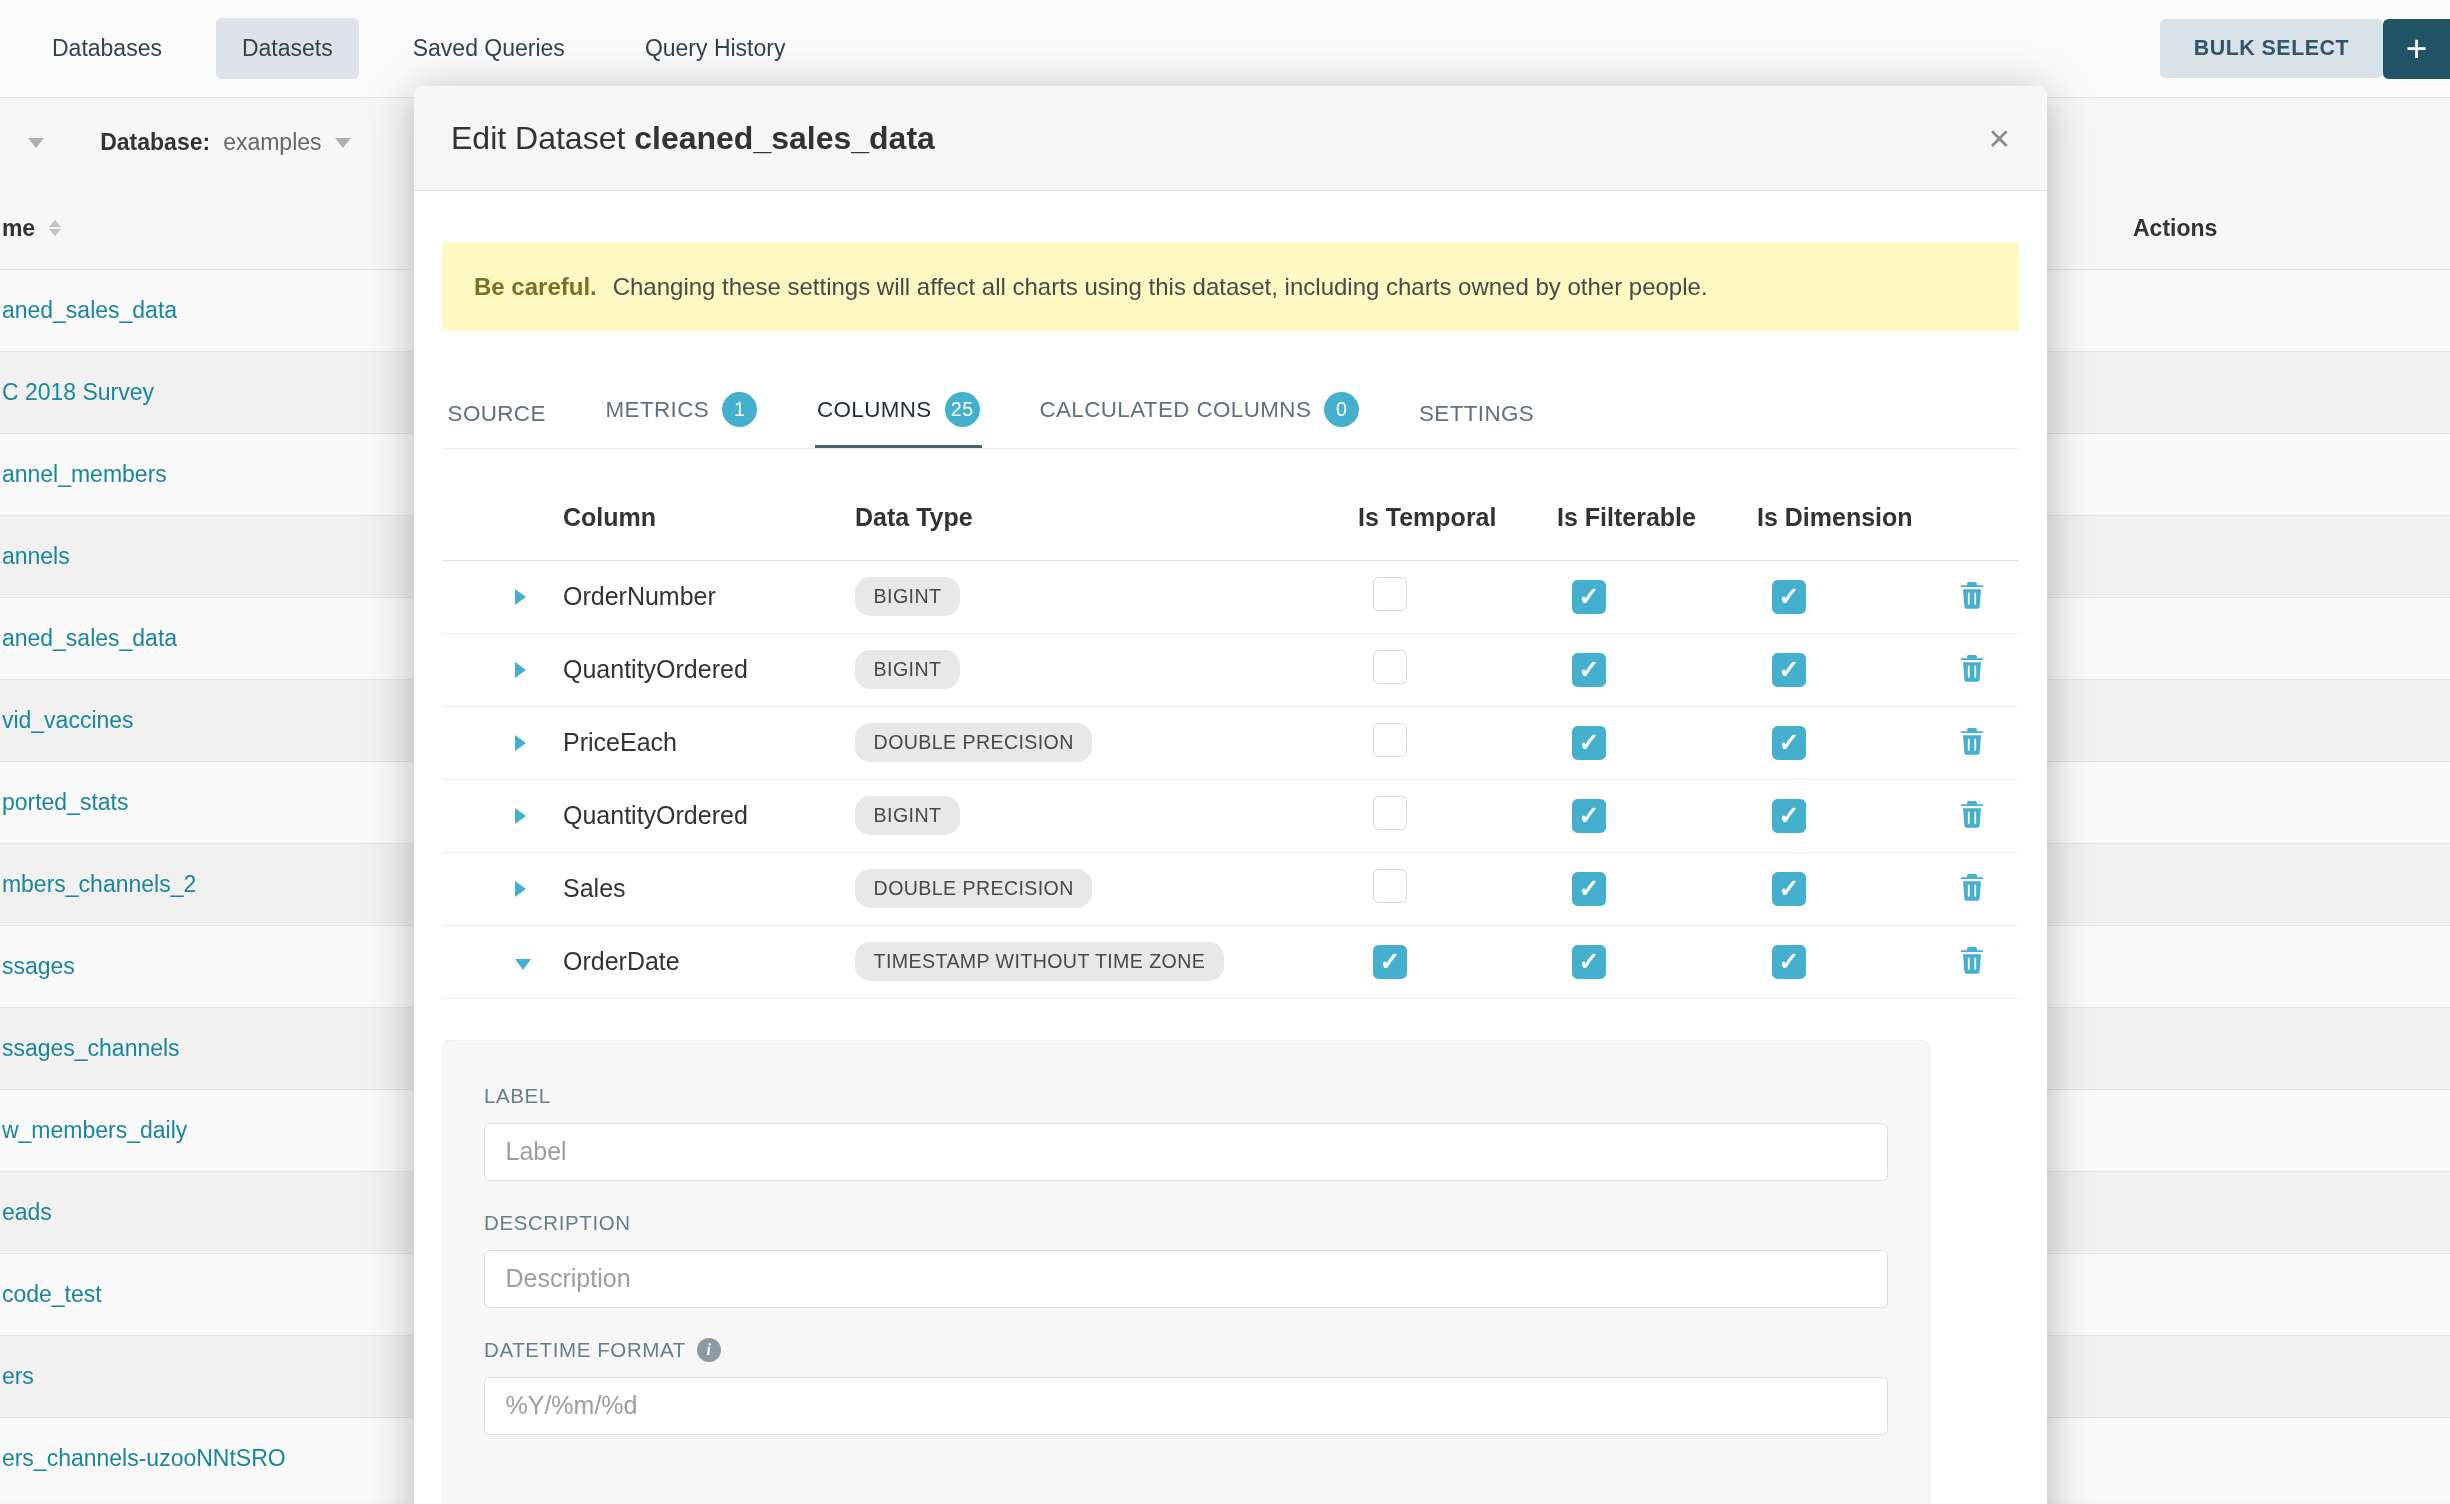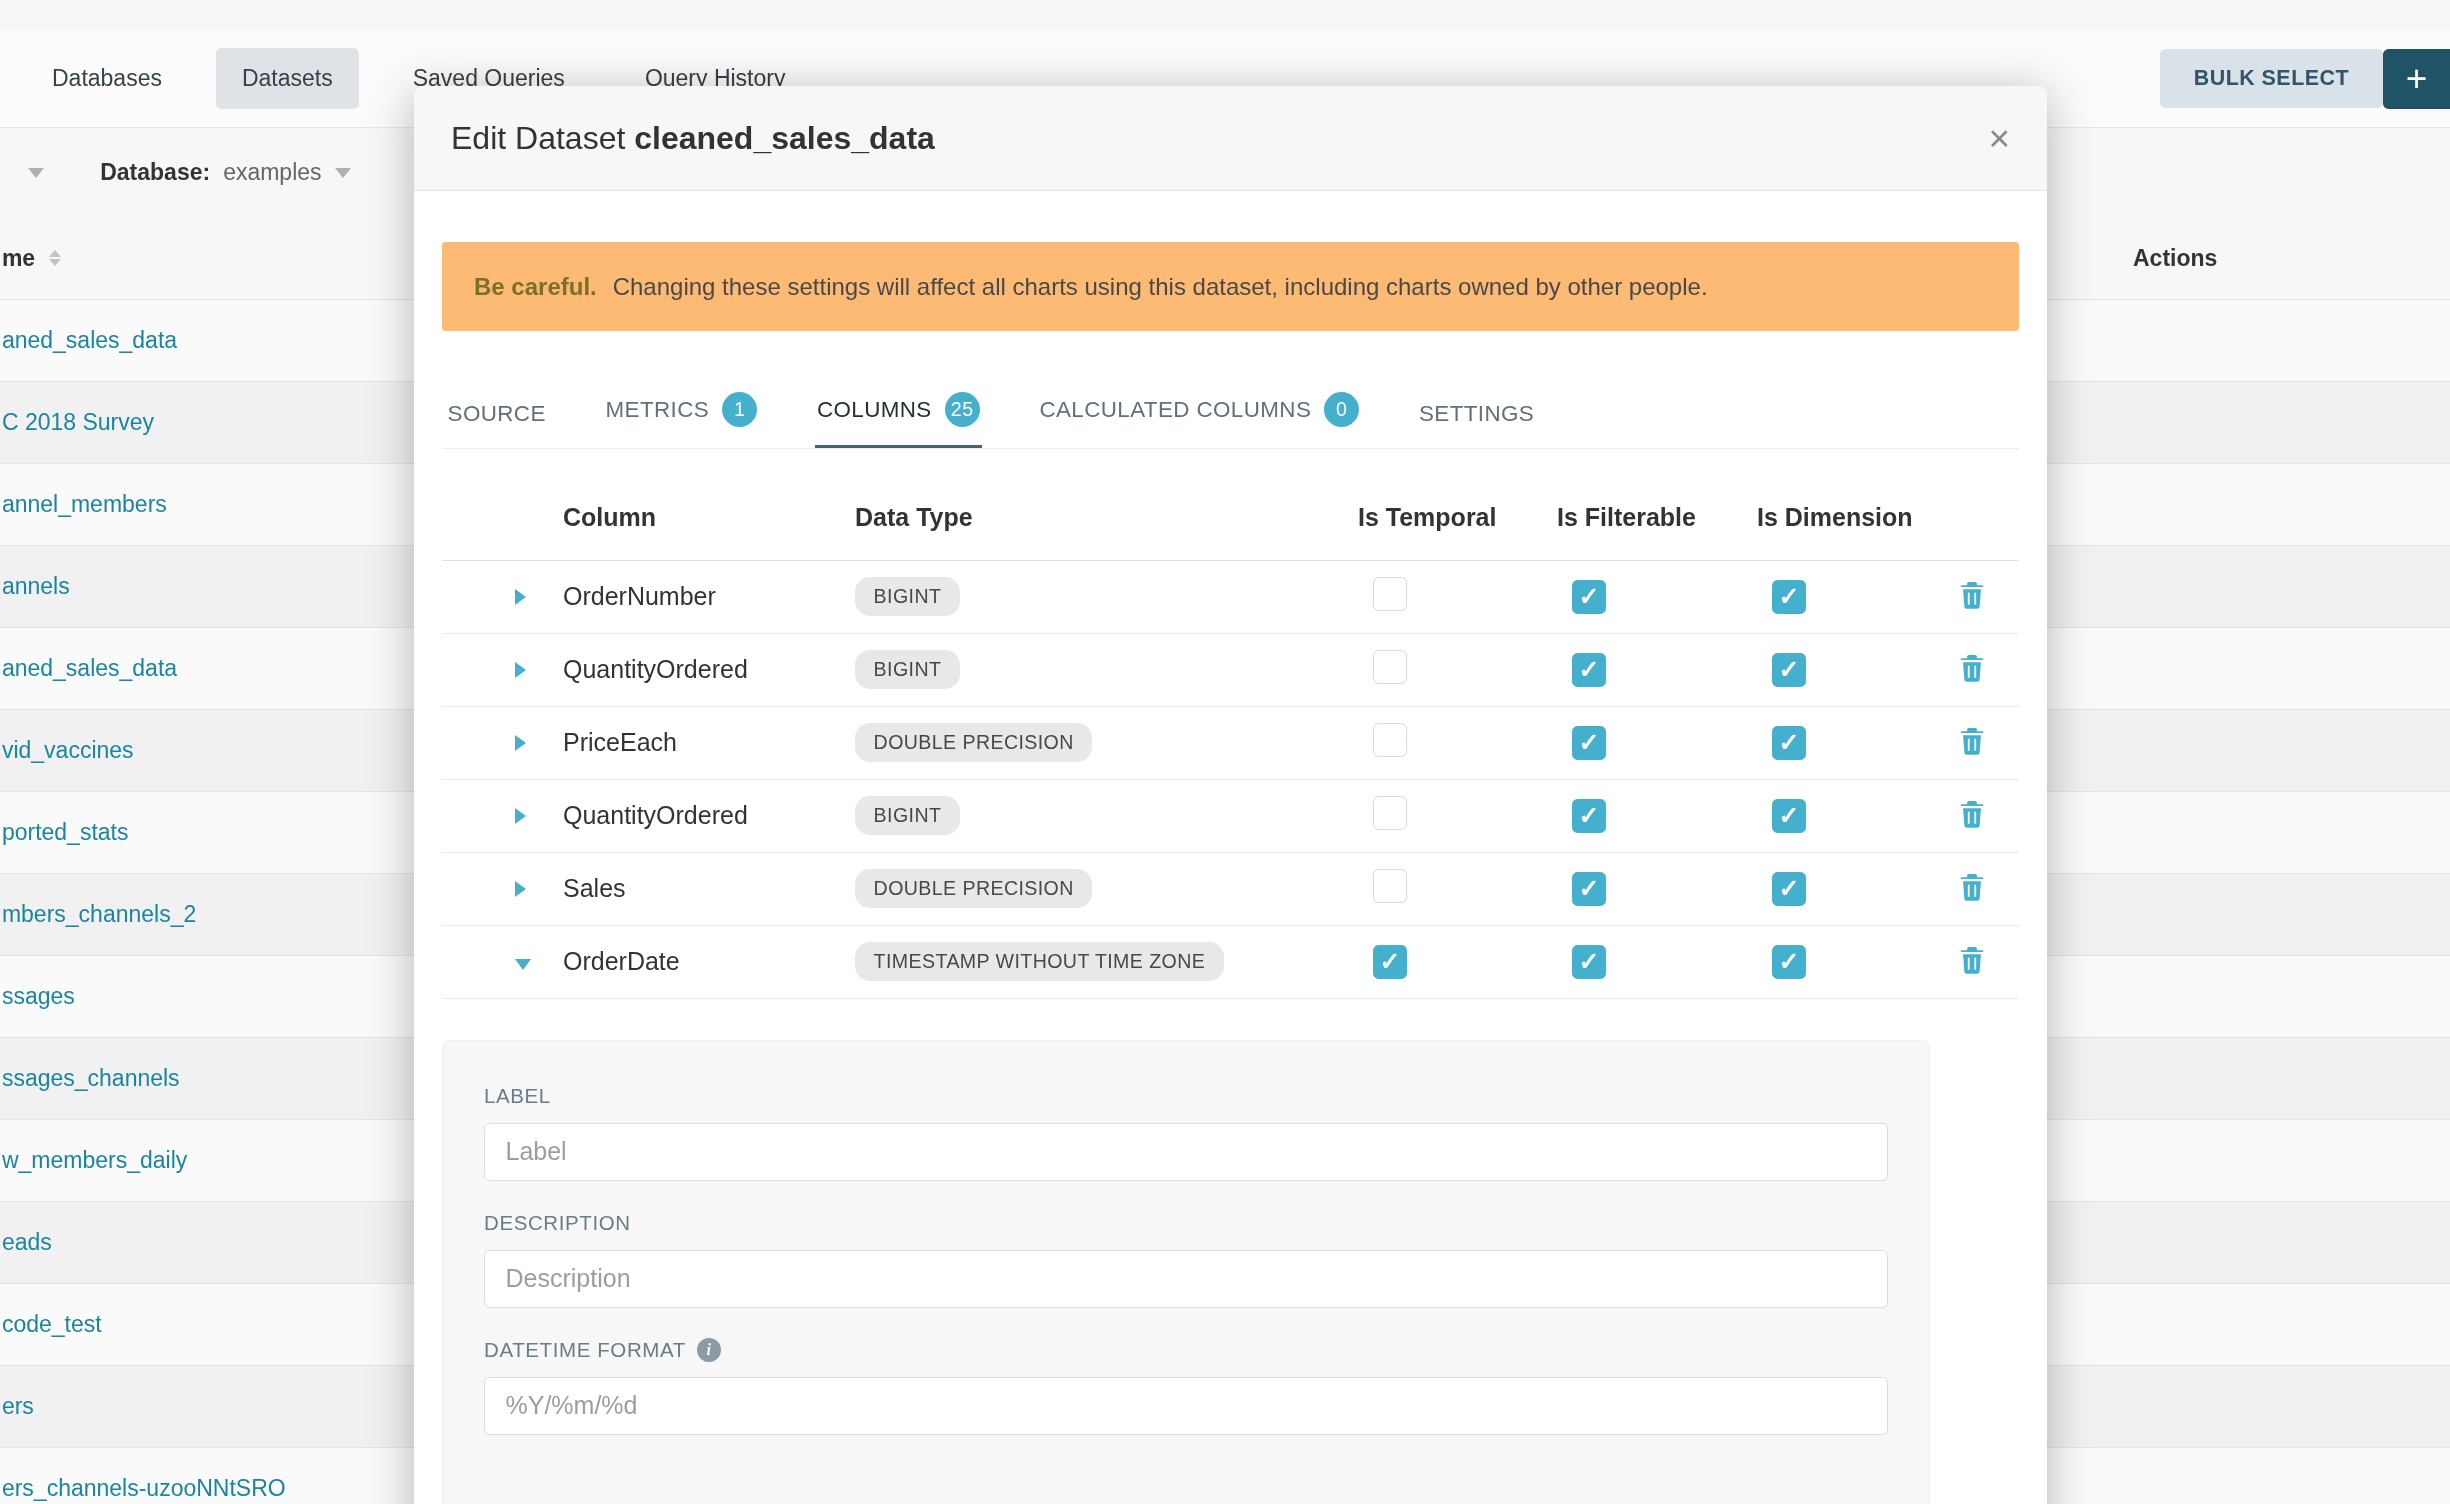--- a/index.html
+++ b/index.html
@@ -1,20 +1,20 @@
 <!DOCTYPE html>
 <html style="font-size:15px"><head>
 <meta charset="utf-8">
 <style>
   * { margin:0; padding:0; box-sizing:border-box; }
   html,body { width:2450px; height:1505px; overflow:hidden; }
   body { font-family:"Liberation Sans", sans-serif; background:#f7f7f7; position:relative; color:#333; }
 
   
-  .topnav { height:98px; background:#fbfbfb; border-bottom:0.9px solid #e6e6e6; display:flex; align-items:center; padding:16px 26px;margin-top:30px; }
+  .topnav { height:98px; background:#fbfbfb; border-bottom:0.9px solid #e6e6e6; display:flex; align-items:center; padding:16px 26px; }
   .nav-items { display:flex; align-items:center; gap:28px; }
   .nav-item { font-size:23px; color:#34424a; padding:17px 26px; border-radius:5.6px; cursor:pointer; white-space:nowrap; }
   .nav-item.active { background:#dfe2e6; }
   .nav-right { margin-left:auto; display:flex; align-items:center; }
   .bulk-select-btn { background:#d9e2e8; color:#32546a; font-size:21.4px; font-weight:bold; letter-spacing:0.5px; border:none; border-radius:5.6px; padding:17px 34px; cursor:pointer; }
   .add-btn { background:#1f5365; color:#fff; font-size:37px; width:67px; height:60px; border:none; border-radius:5.6px 0 0 5.6px; cursor:pointer; line-height:56px; margin-right:-26px; }
 
   
   .filterbar { height:89px; display:flex; align-items:center; padding:0 0 0 11.2px; font-size:23px; }
   .caret-down { width:0; height:0; border-left:8.4px solid transparent; border-right:8.4px solid transparent; border-top:10.3px solid #b0b0b0; display:inline-block; }
@@ -35,21 +35,21 @@
   .bg-row:not(.stripe){ background:#fafafa; }
 
   
   .modal { position:absolute; left:414px; top:86px; width:1633px; height:1585px; background:#fff; border-radius:9.3px; box-shadow:0 7.5px 47px rgba(0,0,0,0.28); z-index:10; }
   .modal-header { height:105px; background:#f7f7f7; border-bottom:0.9px solid #e3e3e3; border-radius:9.3px 9.3px 0 0; display:flex; align-items:center; padding:0 37px; }
   .modal-title { font-size:32px; color:#333; }
   .modal-title b { font-weight:bold; }
   .close-btn { margin-left:auto; font-size:37px; color:#8a8a8a; background:none; border:none; cursor:pointer; line-height:1; }
   .modal-body { padding:51px 28px 0 28px; }
 
-  .warning-banner { background:#fdba74; border-radius:3.7px; height:89px; display:flex; align-items:center; padding:2px 32px; font-size:24px; color:#494949; }
+  .warning-banner { background:#fef9c3; border-radius:3.7px; height:89px; display:flex; align-items:center; padding:2px 32px; font-size:24px; color:#494949; }
   .warning-banner b { color:#7b6f2a; margin-right:9.3px; }
 
   .tabs { display:flex; align-items:flex-end; gap:56px; margin-top:48px; border-bottom:0.9px solid #ececec; padding:0 3.7px; }
   .tab { display:flex; align-items:center; gap:13px; font-size:22.4px; color:#61707a; letter-spacing:0.4px; padding:13px 1.9px 20.5px 1.9px; cursor:pointer; position:relative; white-space:nowrap; }
   .tab.active { color:#242f36; }
   .tab.active::after { content:""; position:absolute; left:0; right:0; bottom:-0.9px; height:3.7px; background:#4a6169; }
   .tab-badge { background:#45b0cd; color:#fff; min-width:35px; height:35px; border-radius:17.7px; display:flex; align-items:center; justify-content:center; font-size:19.6px; padding:0 5.6px; }
 
   .cols-grid { display:grid; grid-template-columns:93px 292px 503px 199px 200px 196px 1fr; align-items:center; padding:0 28px; }
   .cols-header { height:86px; border-bottom:0.9px solid #e0e0e0; font-weight:bold; font-size:25px; color:#333; margin-top:26px; }

